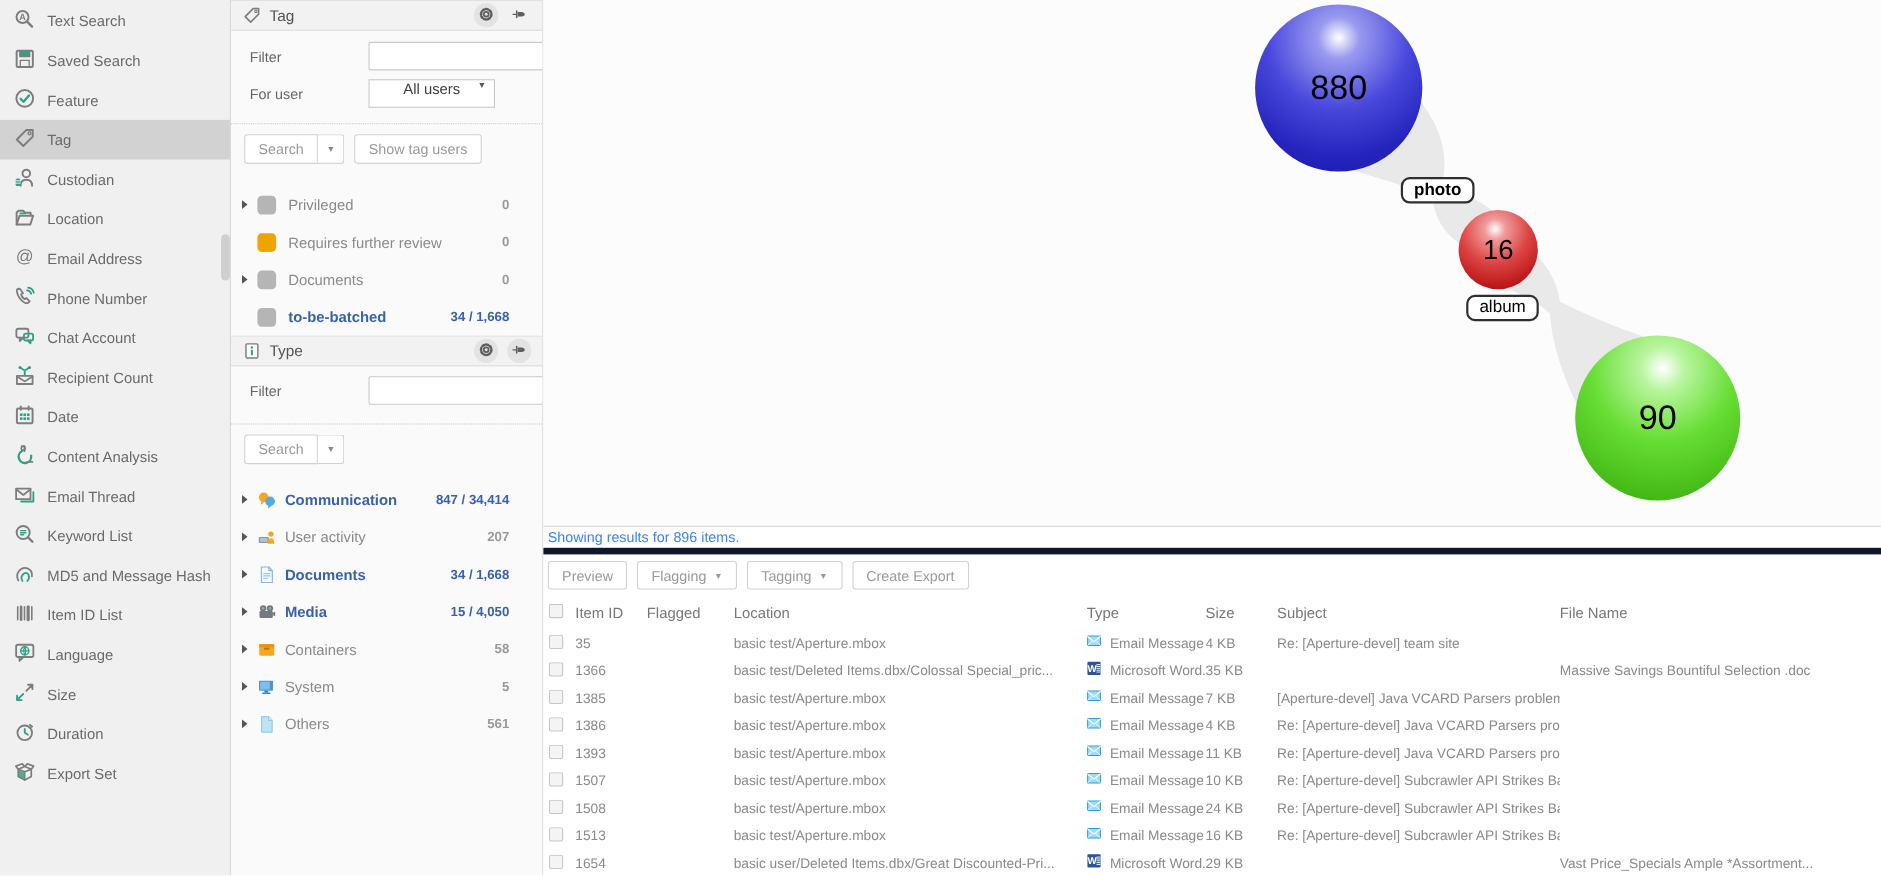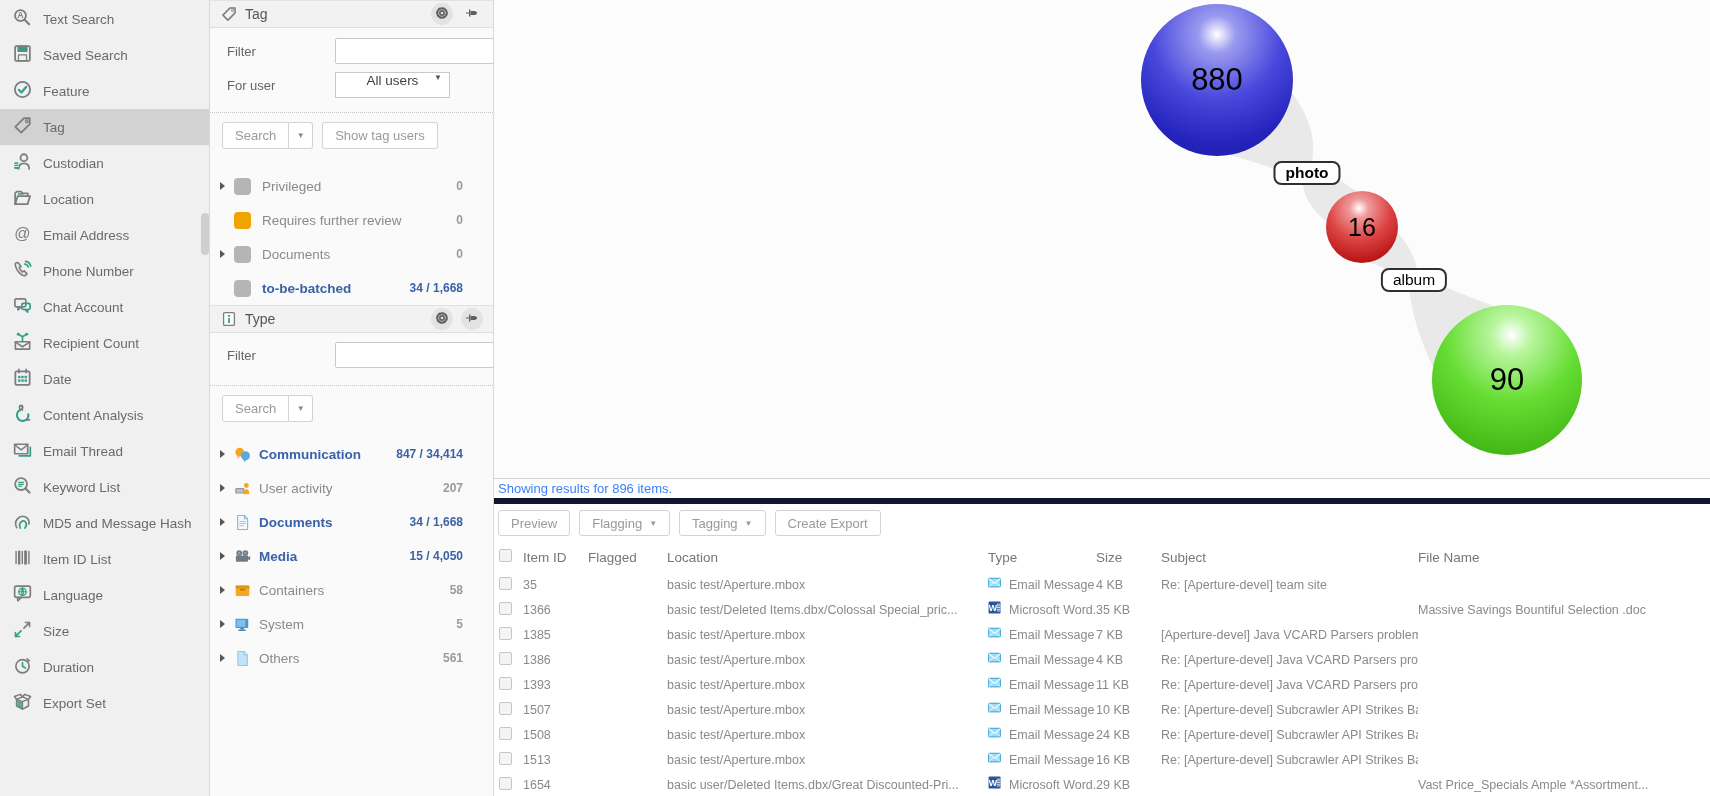--- a/index.html
+++ b/index.html
@@ -77,21 +77,21 @@
   .b-blue { left:647px; top:4px; width:152px; height:152px; font-size:31px;
     background:radial-gradient(circle at 50% 20%, #ffffff 0%, #9a9af0 13%, #4848dc 45%, #2424bd 76%, #1a1aa2 100%); }
   .b-red { left:832px; top:191px; width:72px; height:72px; font-size:25px;
     background:radial-gradient(circle at 46% 24%, #ffffff 0%, #f09a9a 14%, #dd4444 46%, #bb1818 78%, #a31111 100%); }
   .b-green { left:938px; top:305px; width:150px; height:150px; font-size:31px;
     background:radial-gradient(circle at 53% 20%, #ffffff 0%, #b8f59d 14%, #66dd33 46%, #46bb18 80%, #38a211 100%); }
   .vlabel { position:absolute; background:#fff; border:2px solid #2f2f2f;
     border-radius:8px; height:24px; line-height:20px; padding:0 10px;
     font-size:15.5px; color:#000; transform:translateX(-50%); cursor:pointer; }
   .l-photo { left:813px; top:161px;font-weight:bold; }
-  .l-album { left:920px; top:268px; }
+  .l-album { left:872px; top:268px; }
 
   .results { position:absolute; left:0; top:479px; width:1216px; height:317px; background:#fff; }
   .status { height:25px; border-bottom:6px solid #0f172a; display:flex;
     align-items:center; padding-left:4px; color:#3b82f6; font-size:13px; }
   .toolbar { display:flex; gap:9px; padding:6px 0 0 4px; height:38px; }
   .toolbar .btn { height:26px; }
   .grid { display:grid; grid-template-columns:24px 65px 79px 321px 108px 65px 257px 1fr;
     align-items:center; padding-left:5px; }
   .thead { height:30px; color:#777; font-size:13.5px; }
   .thead .cell { cursor:pointer; }

